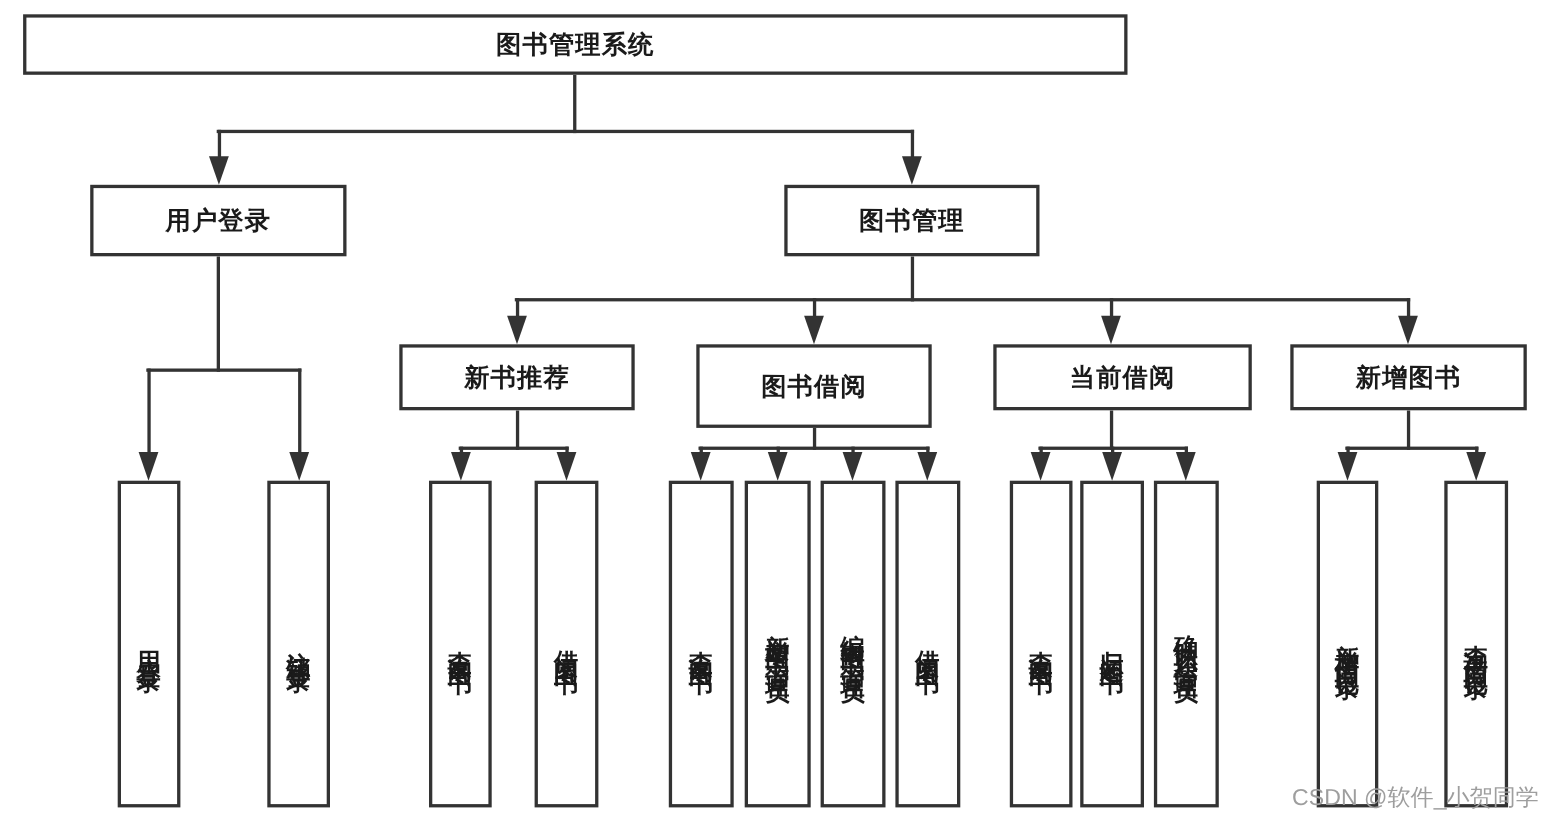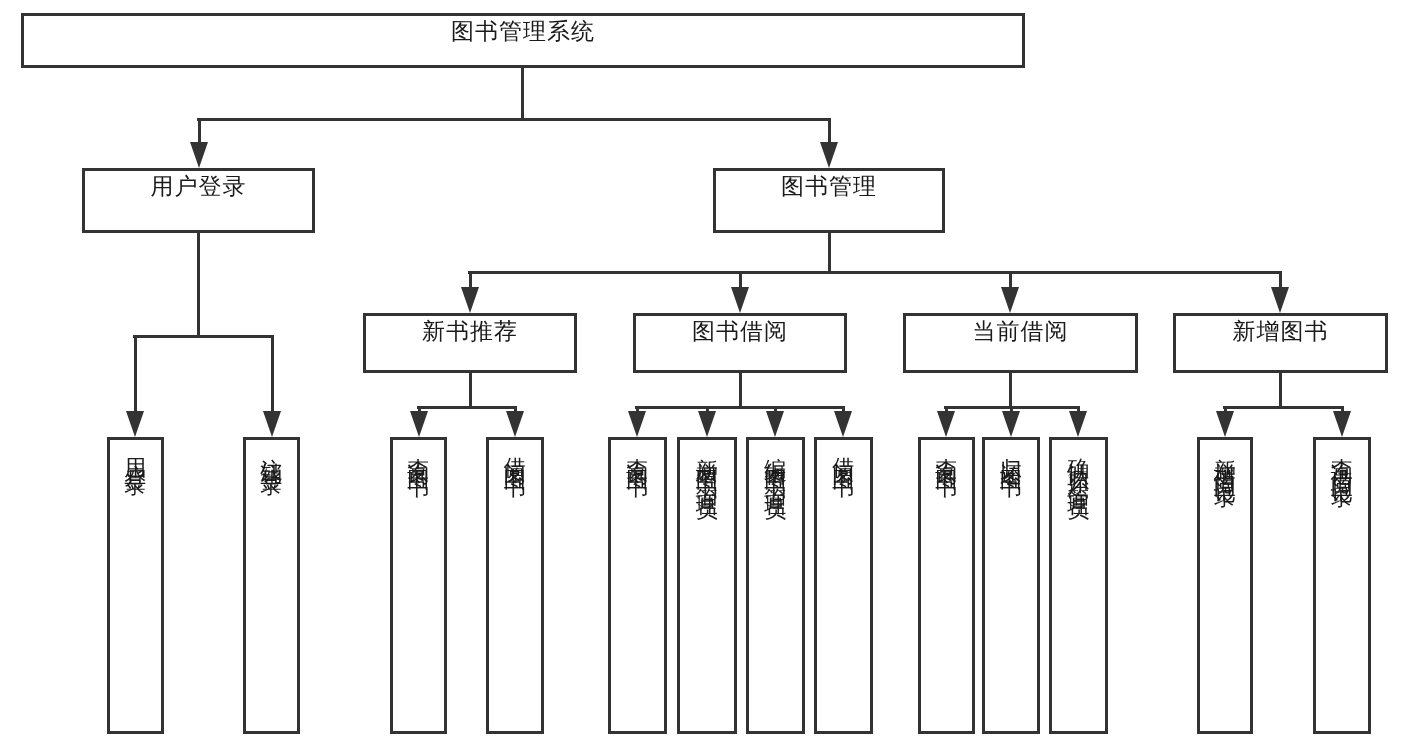--- a/index.html
+++ b/index.html
@@ -15,22 +15,23 @@
     width:1405px;height:747px;
     background:var(--background);
     font-family:"Liberation Sans", sans-serif;
     overflow:hidden;
   }
   .box{
     position:absolute;
     box-sizing:border-box;
     border:3px solid var(--box-border);
     background:var(--background);
-    display:flex;align-items:flex-start;justify-content:center;
+    display:flex;align-items:center;justify-content:center;
     color:var(--text);
+    font-weight:bold;
   }
   .hbox span{
     font-size:23px;
     letter-spacing:1px;
     white-space:nowrap;
     color:var(--text);
   }
   .vbox span{
     writing-mode:vertical-rl;
     text-orientation:mixed;
@@ -109,21 +110,21 @@
   <div class="box hbox" style="left:82px;top:168px;width:233px;height:65px">
     <span>用户登录</span>
   </div>
   <div class="box hbox" style="left:363px;top:313px;width:214px;height:60px">
     <span>新书推荐</span>
   </div>
 
   <div class="box hbox" style="left:713px;top:168px;width:232px;height:65px">
     <span>图书管理</span>
   </div>
-  <div class="box hbox" style="left:633px;top:313px;width:214px;height:60px">
+  <div class="box hbox" style="left:633px;top:313px;width:214px;height:76px">
     <span>图书借阅</span>
   </div>
   <div class="box hbox" style="left:903px;top:313px;width:235px;height:60px">
     <span>当前借阅</span>
   </div>
   <div class="box hbox" style="left:1173px;top:313px;width:215px;height:60px">
     <span>新增图书</span>
   </div>
 
   <div class="box vbox" style="left:107px;top:437px;width:57px;height:297px">
@@ -163,14 +164,15 @@
     <span>确认归还（管理员）</span>
   </div>
 
   <div class="box vbox" style="left:1197px;top:437px;width:56px;height:297px">
     <span>新增借阅记录</span>
   </div>
   <div class="box vbox" style="left:1313px;top:437px;width:58px;height:297px">
     <span>查询借阅记录</span>
   </div>
 
+  <div class="watermark">CSDN @软件_小贺同学</div>
 
 </div>
 
 </body></html>

